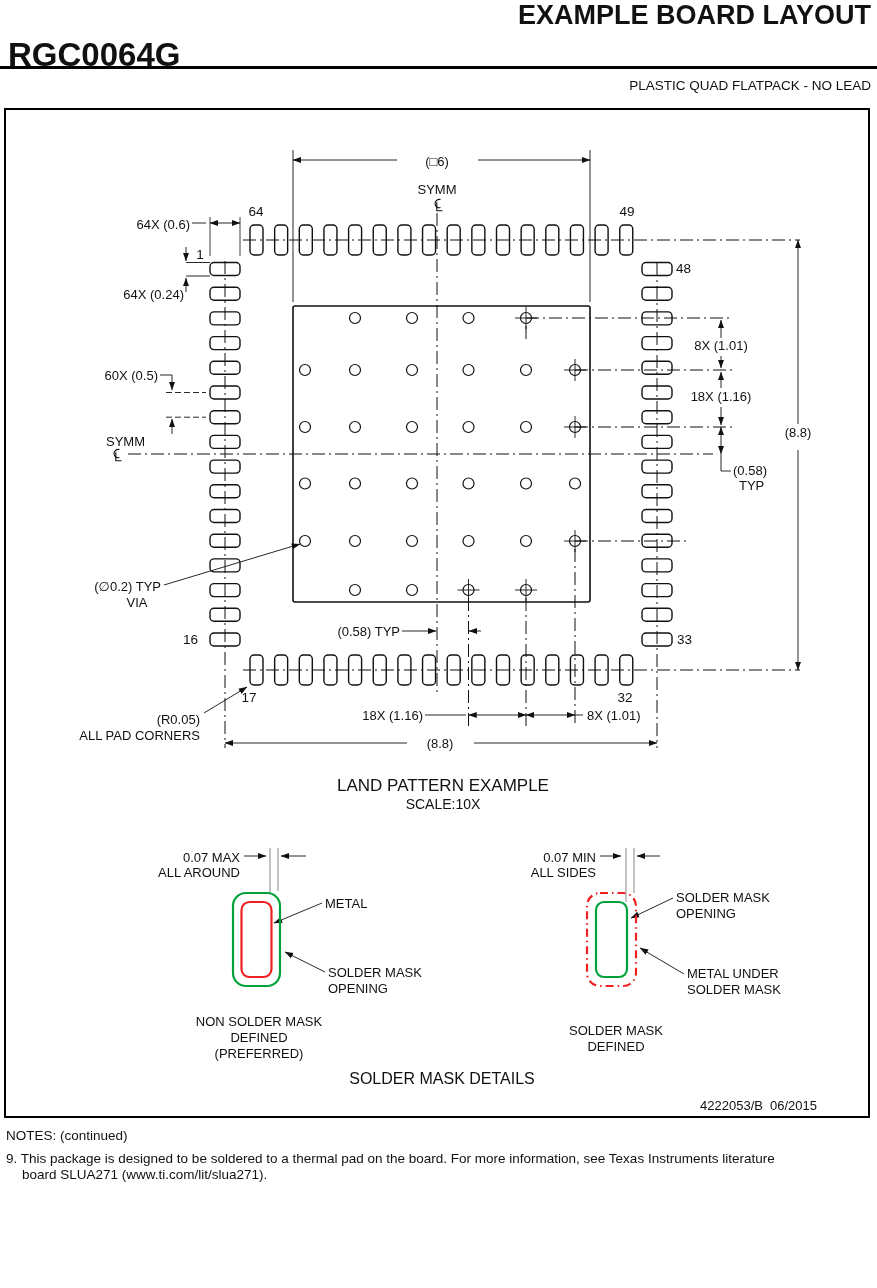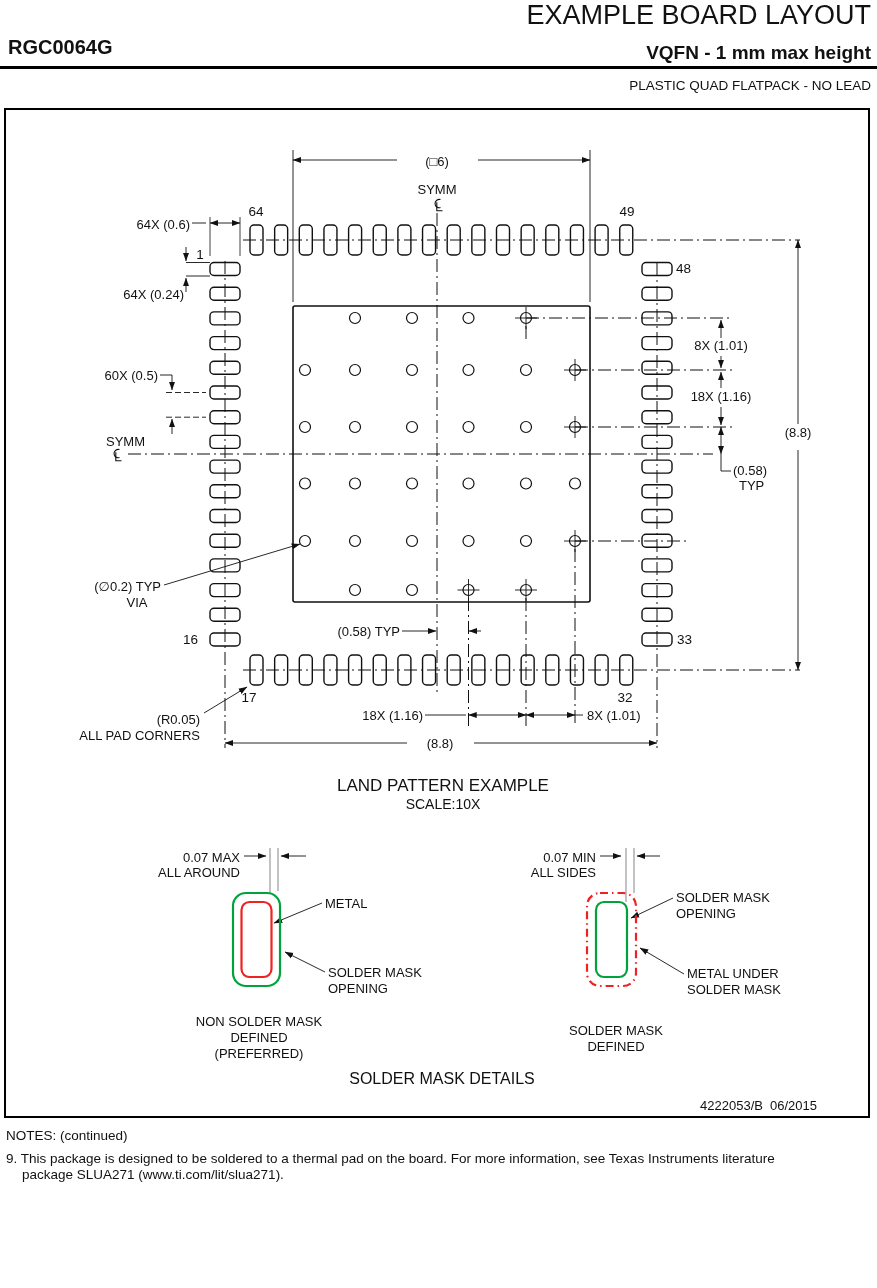--- a/index.html
+++ b/index.html
@@ -1,20 +1,20 @@
 <!DOCTYPE html>
 <html><head>
 <meta charset="utf-8">
 <style>
   html,body{margin:0;padding:0;background:#fff;}
   #page{position:relative;width:877px;height:1288px;background:#fff;overflow:hidden;
         font-family:"Liberation Sans","DejaVu Sans",sans-serif;color:#111;}
   .abs{position:absolute;}
-  .hdr-title{right:6px;top:0px;font-size:27px;font-weight:normal;}
-  .hdr-part{left:8px;top:36px;font-size:20px;font-weight:bold;}
+  .hdr-title{right:6px;top:0px;font-size:27px;font-weight:bold;}
+  .hdr-part{left:8px;top:36px;font-size:33px;font-weight:bold;}
   .hdr-pkg{right:6px;top:42px;font-size:19px;font-weight:bold;}
   .hdr-rule{left:0;top:66px;width:877px;height:3px;background:#000;}
   .hdr-sub{right:6px;top:78px;font-size:13.5px;text-align:right;}
   .frame{left:4px;top:108px;width:862px;height:1006px;border:2px solid #000;}
   .notes{left:6px;top:1124px;font-size:13.5px;}
   .note-line{position:absolute;white-space:nowrap;}
   .footer{left:0;top:1332px;width:877px;text-align:center;font-size:13.5px;}
   svg text{fill:#111;stroke:none;font-family:"Liberation Sans","DejaVu Sans",sans-serif;}
   .lbl{font-size:13px;}
   .pin{font-size:13.5px;}
@@ -23,21 +23,20 @@
   .ttl{font-size:16px;}
   .ink{stroke:#111;fill:none;}
 </style>
 </head>
 <body>
 
 <div id="page">
 
   <div class="abs hdr-title">EXAMPLE BOARD LAYOUT</div>
   <div class="abs hdr-part">RGC0064G</div>
-  <div class="abs hdr-pkg">VQFN - 1 mm max height</div>
   <div class="abs hdr-rule"></div>
   <div class="abs hdr-sub">PLASTIC QUAD FLATPACK - NO LEAD</div>
 
   <div class="abs frame"></div>
 
   <svg class="abs" style="left:0;top:0" width="877" height="1288" viewBox="0 0 877 1288">
     <defs>
       <marker id="ar" viewBox="0 0 10 10" refX="9.2" refY="5" markerWidth="10" markerHeight="10" orient="auto-start-reverse">
         <path d="M0 1.6 L9.6 5 L0 8.4 z" fill="#111"></path>
       </marker>
@@ -306,17 +305,17 @@
     </g>
 
     <text class="ttl" x="442" y="1084" text-anchor="middle">SOLDER MASK DETAILS</text>
     <text class="lbl" x="763" y="1110" text-anchor="end">4222053/B</text>
     <text class="lbl" x="817" y="1110" text-anchor="end">06/2015</text>
   </svg>
 
   <div class="abs notes">
     <div class="note-line" style="left:0;top:4px">NOTES: (continued)</div>
     <div class="note-line" style="left:0;top:27px">9. This package is designed to be soldered to a thermal pad on the board. For more information, see Texas Instruments literature</div>
-    <div class="note-line" style="left:16px;top:43px">package SLUA271 (www.ti.com/lit/slua271).</div>
+    <div class="note-line" style="left:16px;top:43px">board SLUA271 (www.ti.com/lit/slua271).</div>
   </div>
 
   <div class="abs footer">www.ti.com</div>
 </div>
 
 </body></html>

